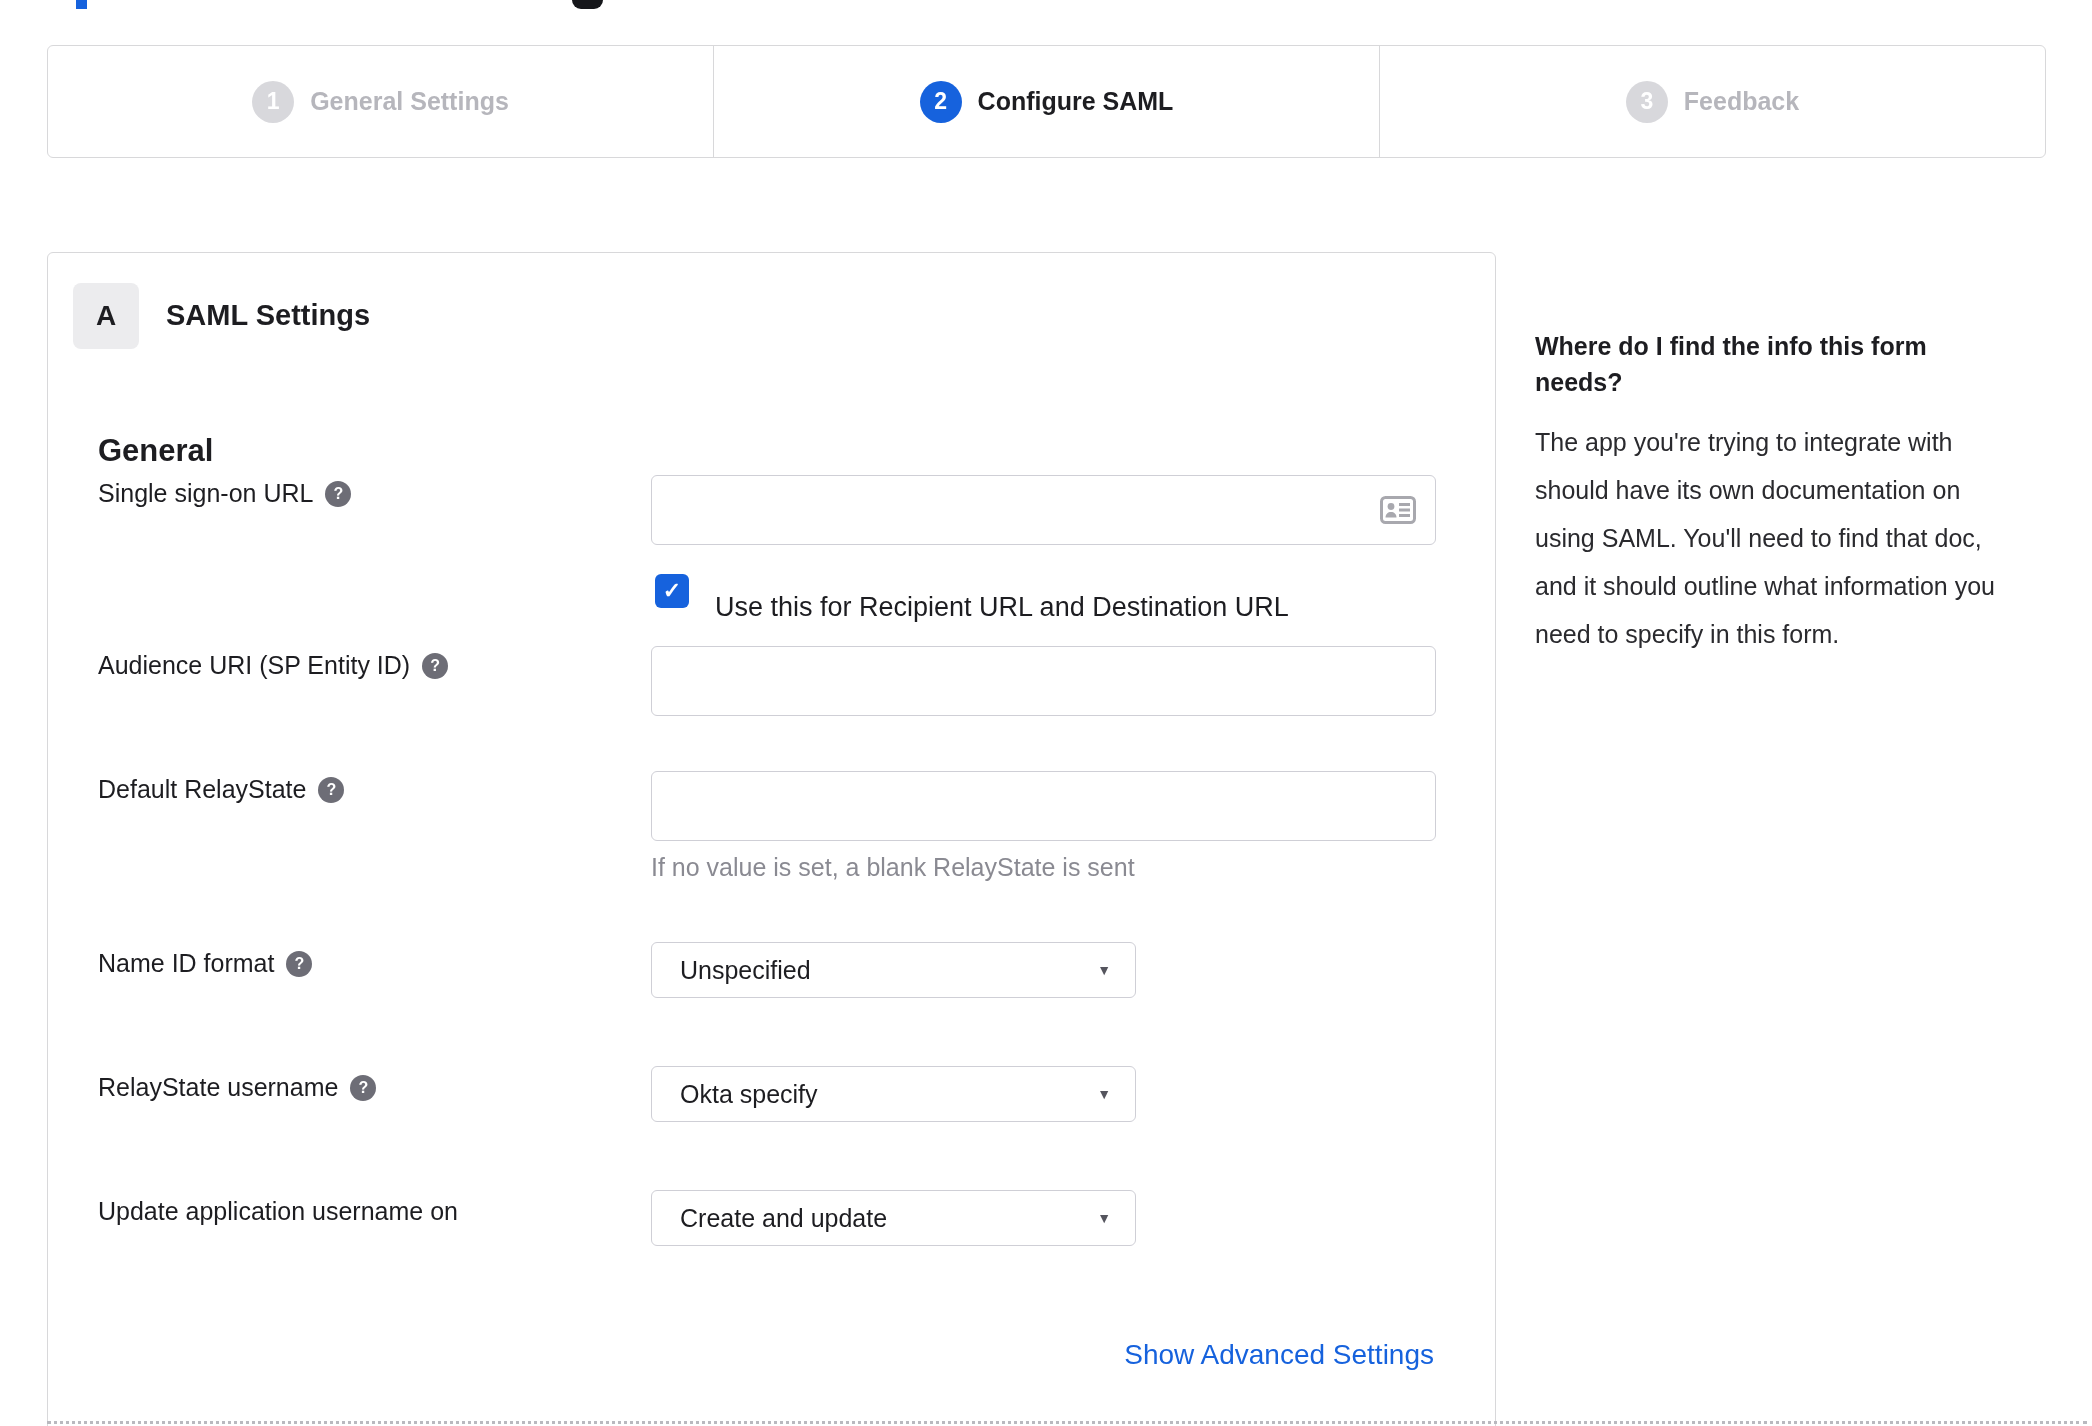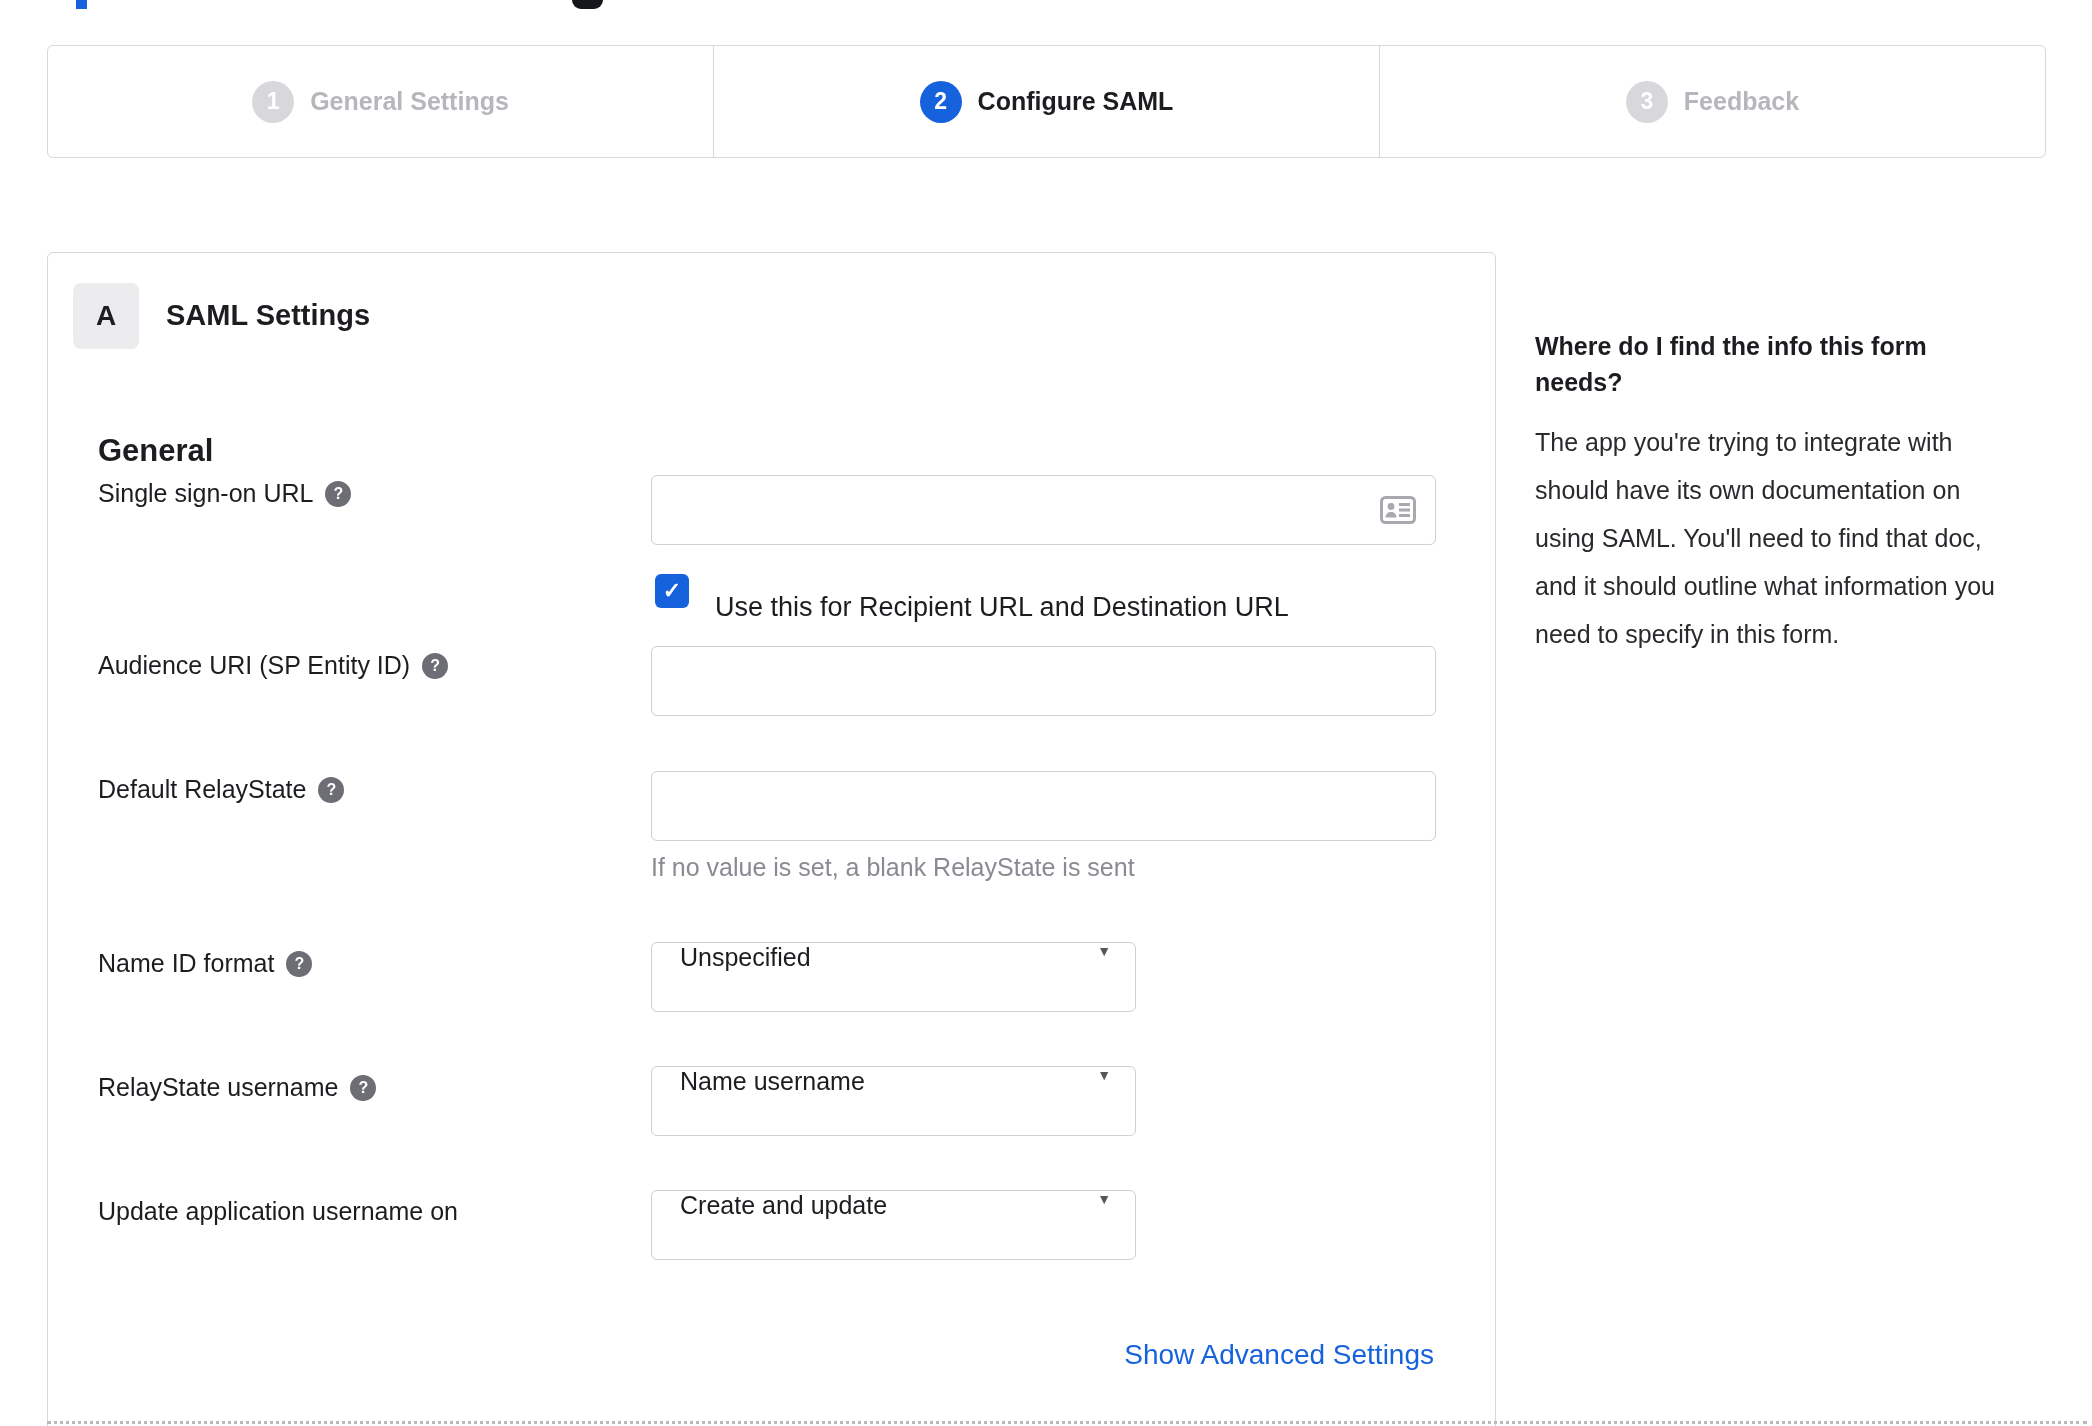--- a/index.html
+++ b/index.html
@@ -53,22 +53,22 @@
   .input-wrap .t-input{position:absolute;left:0;top:0;width:100%;height:100%;}
   .card-icon{position:absolute;right:20px;top:50%;transform:translateY(-50%);cursor:pointer;line-height:0;}
 
   .checkbox-row{position:absolute;left:607px;display:flex;align-items:center;gap:26px;cursor:pointer;}
   .checkbox{width:34px;height:34px;border-radius:6px;background:var(--accent);color:#fff;
     font-size:22px;font-weight:bold;display:flex;align-items:center;justify-content:center;}
   .checkbox-label{font-size:27px;color:var(--dark);margin-top:33px;}
 
   .hint{position:absolute;left:603px;font-size:25px;color:var(--hint);}
 
-  .select{position:absolute;left:603px;width:485px;height:70px;border:1px solid var(--input-border);
-    border-radius:6px;background:#fff;display:flex;align-items:flex-start;padding:0 28px;cursor:pointer;}
+  .select{position:absolute;left:603px;width:485px;height:56px;border:1px solid var(--input-border);
+    border-radius:6px;background:#fff;display:flex;align-items:center;padding:0 28px;cursor:pointer;}
   .select-value{font-size:25px;color:var(--dark);}
   .select-caret{position:absolute;right:24px;font-size:14px;color:#55555e;}
 
   .adv-link{position:absolute;top:1086px;right:61px;font-size:28px;color:var(--accent);
     text-decoration:none;cursor:pointer;font-weight:500;}
 
   
   .p-label-1{top:226px;} .p-input-1{top:222px;} .p-check-1{top:306px;}
   .p-label-2{top:398px;} .p-input-2{top:393px;}
   .p-label-3{top:522px;} .p-input-3{top:518px;} .p-hint-3{top:600px;}
@@ -154,21 +154,21 @@
   <div class="select p-select-4">
     <span class="select-value">Unspecified</span>
     <span class="select-caret">▼</span>
   </div>
 
   <div class="f-label p-label-5">
     <span>RelayState username</span>
     <span class="help">?</span>
   </div>
   <div class="select p-select-5">
-    <span class="select-value">Name username</span>
+    <span class="select-value">Okta specify</span>
     <span class="select-caret">▼</span>
   </div>
 
   <div class="f-label p-label-6">
     <span>Update application username on</span>
   </div>
   <div class="select p-select-6">
     <span class="select-value">Create and update</span>
     <span class="select-caret">▼</span>
   </div>

